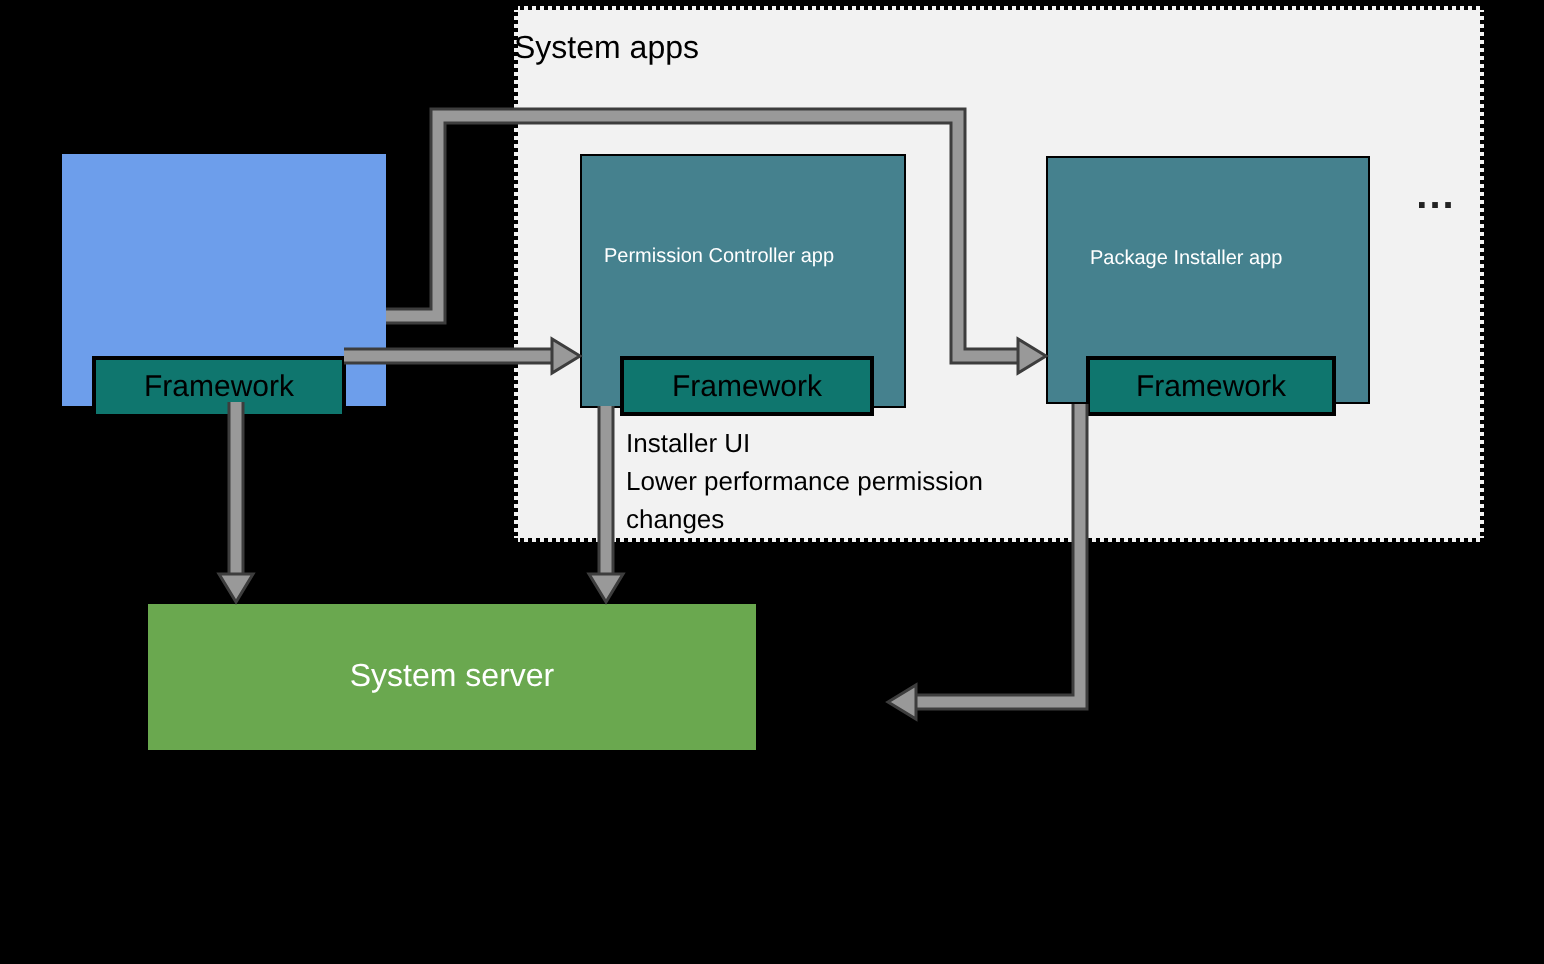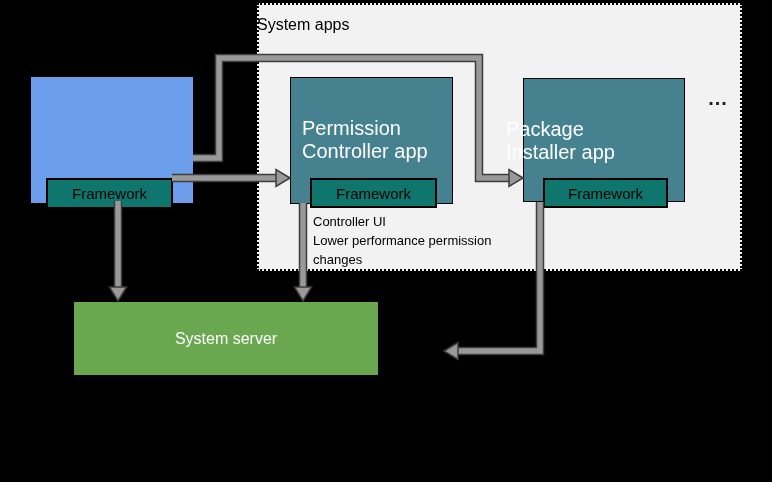--- a/index.html
+++ b/index.html
@@ -39,25 +39,25 @@
   }
 
   .teal-box {
     background: #45818e;
     border: 1.5px solid #000;
   }
   .pc-box { left: 290px; top: 77px; width: 163px; height: 127px; }
   .pi-box { left: 523px; top: 78px; width: 162px; height: 124px; }
 
   .teal-title {
-    font-size: 20px; color: #fff; line-height: 23px;
+    font-size: 10px; color: #fff; line-height: 23px;
     text-align: left;
   }
   .pc-title { left: 302px; top: 117px; width: 142px; }
-  .pi-title { left: 506px; top: 118px; width: 142px; }
+  .pi-title { left: 545px; top: 118px; width: 142px; }
 
   .framework-box {
     background: #0f766e;
     border: 2px solid #000;
     display: flex; align-items: center; justify-content: center;
     font-size: 15px; color: #000; margin-top: 12px;
   }
   .fw-app { left: 46px;  top: 166px; width: 127px; height: 31px; }
   .fw-pc  { left: 310px; top: 166px; width: 127px; height: 30px; }
   .fw-pi  { left: 543px; top: 166px; width: 125px; height: 30px; }
@@ -105,21 +105,21 @@
   <div class="abs teal-title pc-title">Permission Controller app</div>
   <div class="abs framework-box fw-pc">Framework</div>
 
   <div class="abs teal-box pi-box"></div>
   <div class="abs teal-title pi-title">Package Installer app</div>
   <div class="abs framework-box fw-pi">Framework</div>
 
   <div class="abs ellipsis">...</div>
 
   <div class="abs note note-pc">
-    <div>Controller UI</div>
+    <div>Installer UI</div>
     <div>Lower performance permission changes</div>
   </div>
 
   <div class="abs server-box">System server</div>
 
   <svg class="arrow-layer" width="772" height="482" viewBox="0 0 772 482">
 
     <g>
       <polyline class="arrow-outline" points="193,158 219,158 219,58 479,58 479,178 510,178"></polyline>
       <polyline class="arrow-body" points="193,158 219,158 219,58 479,58 479,178 510,178"></polyline>

